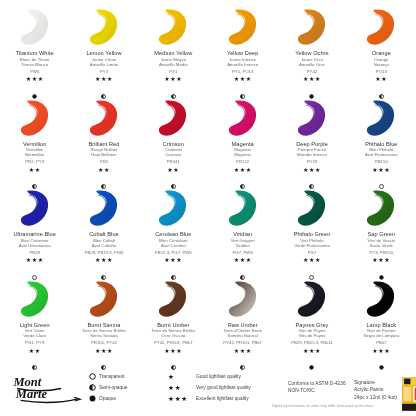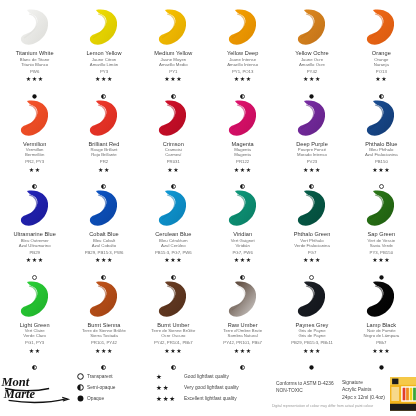--- a/index.html
+++ b/index.html
@@ -85,21 +85,21 @@
 
   
   .legend {
     position: absolute;
     left: 0;
     top: 364px;
     width: 416px;
     height: 52px;
     display: flex;
     align-items: flex-start;
-    padding: 4px 6px 0 0;
+    padding: 4px 6px 0 12px;
     box-sizing: border-box;
   }
   .brand {
     width: 74px;
     flex: 0 0 74px;
     padding-top: 5px;
   }
   .brand svg { display: block; }
   .legend-opacity {
     flex: 0 0 80px;

